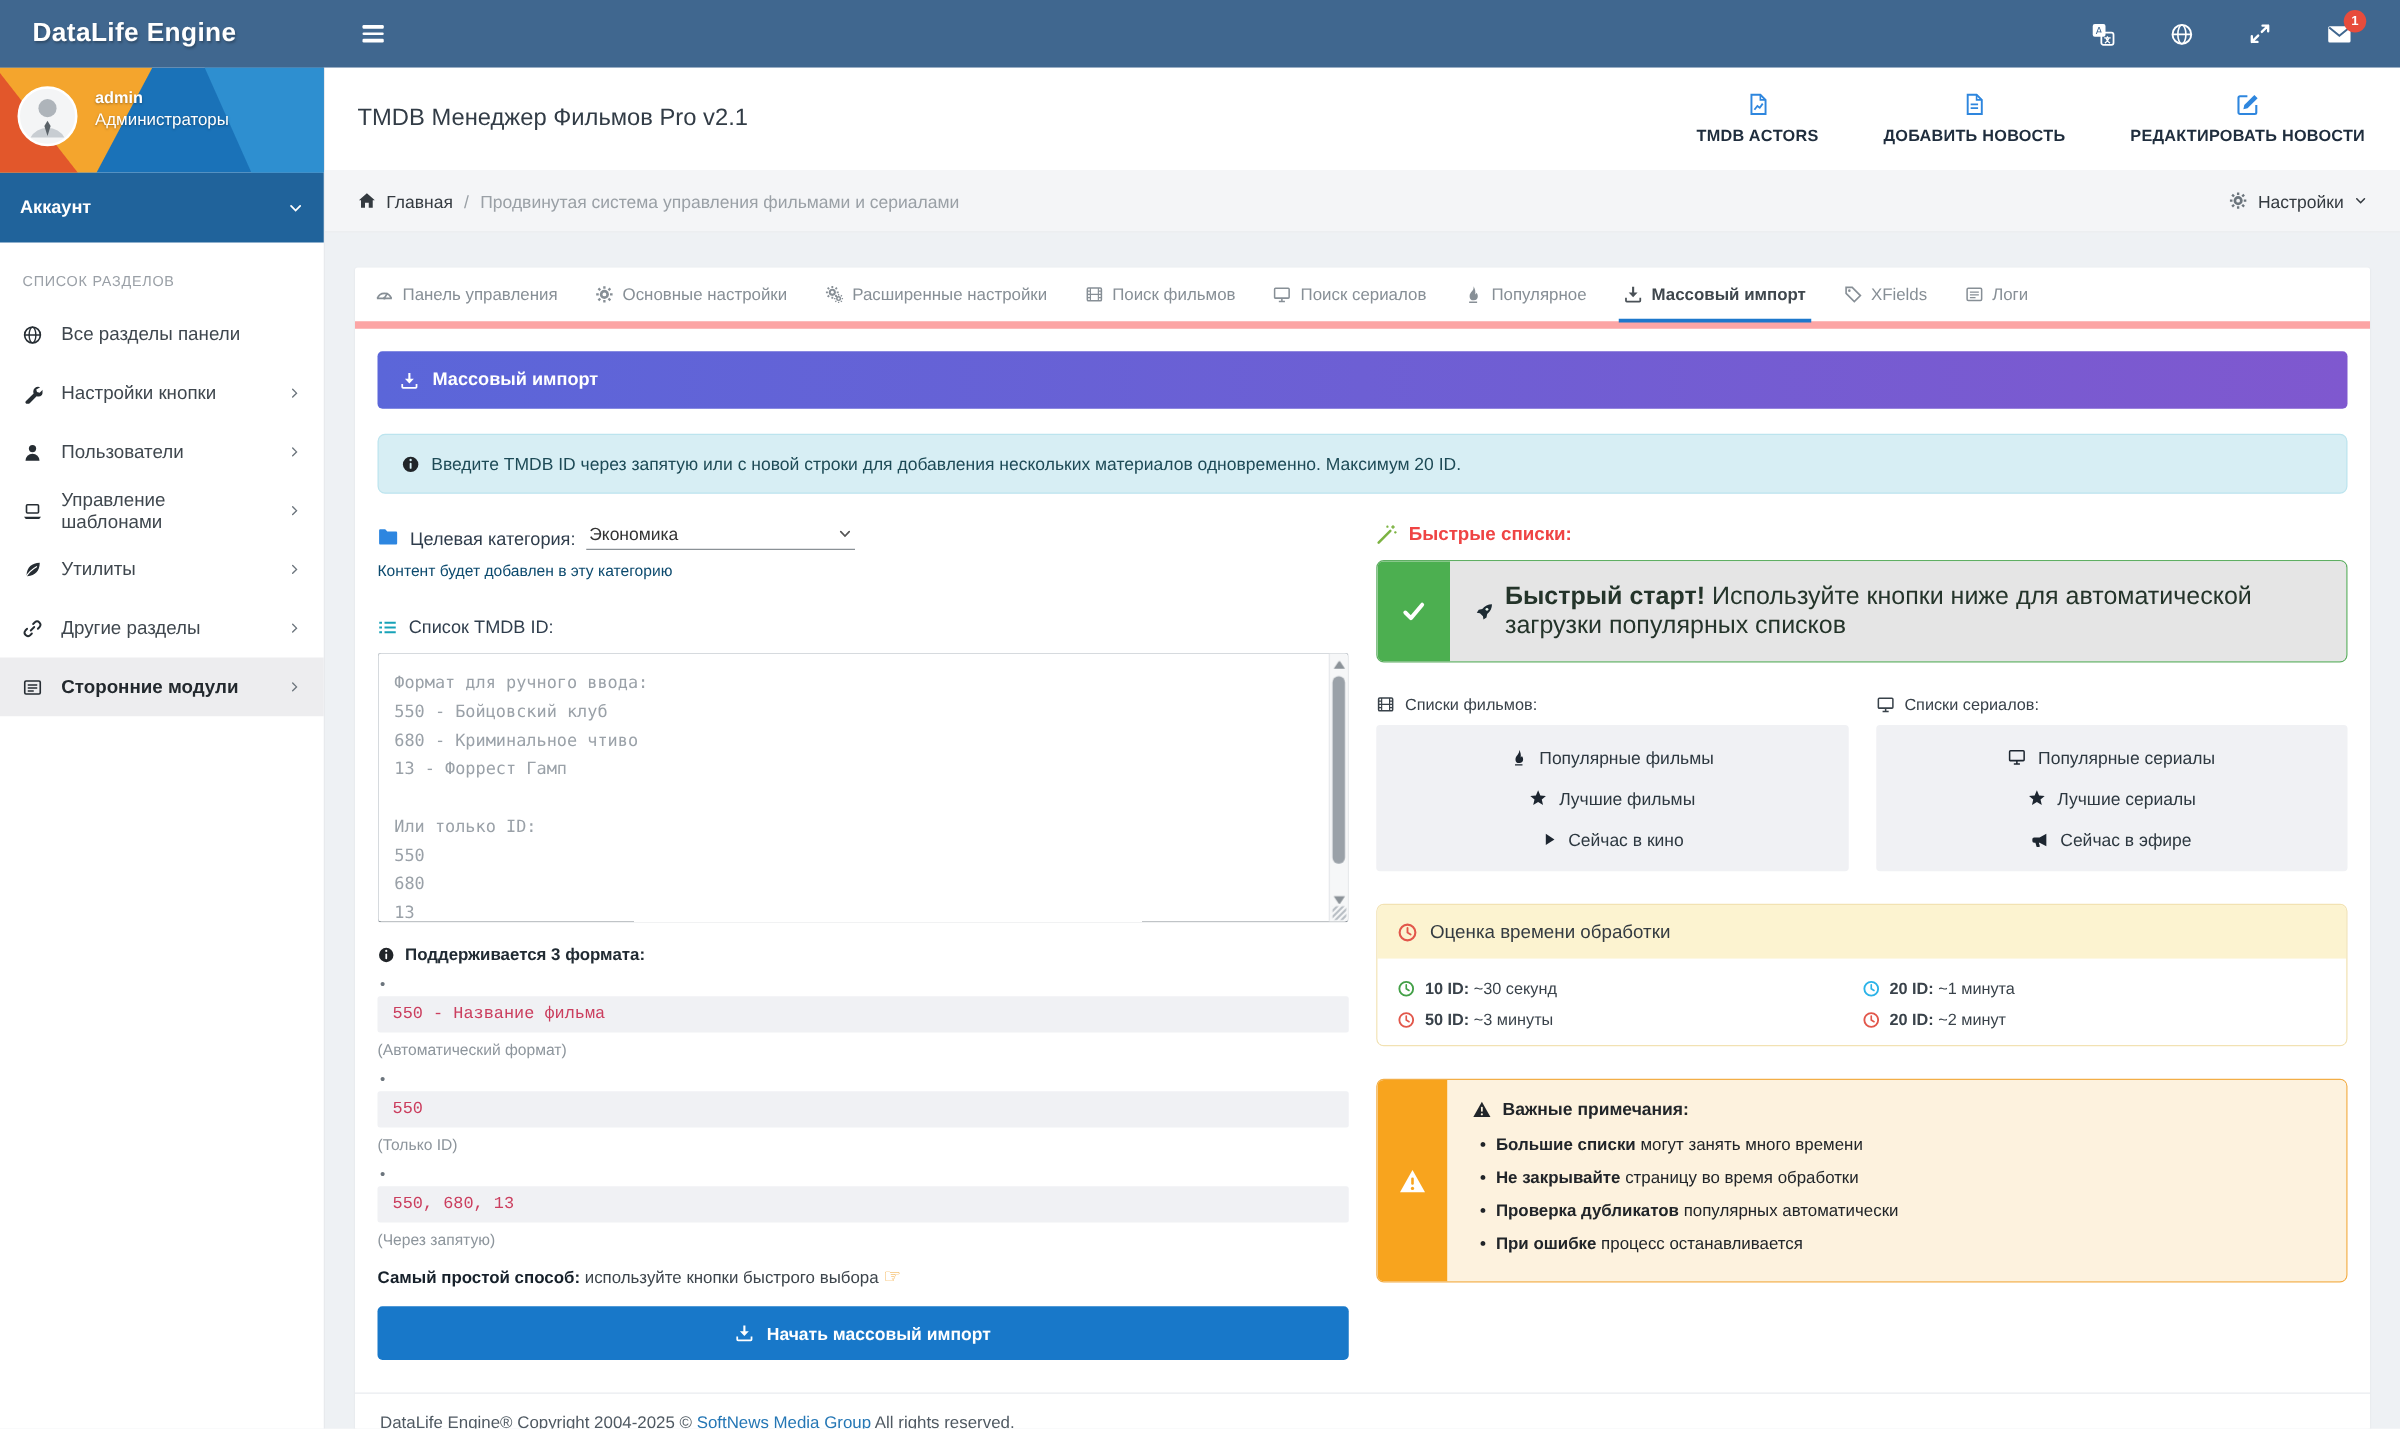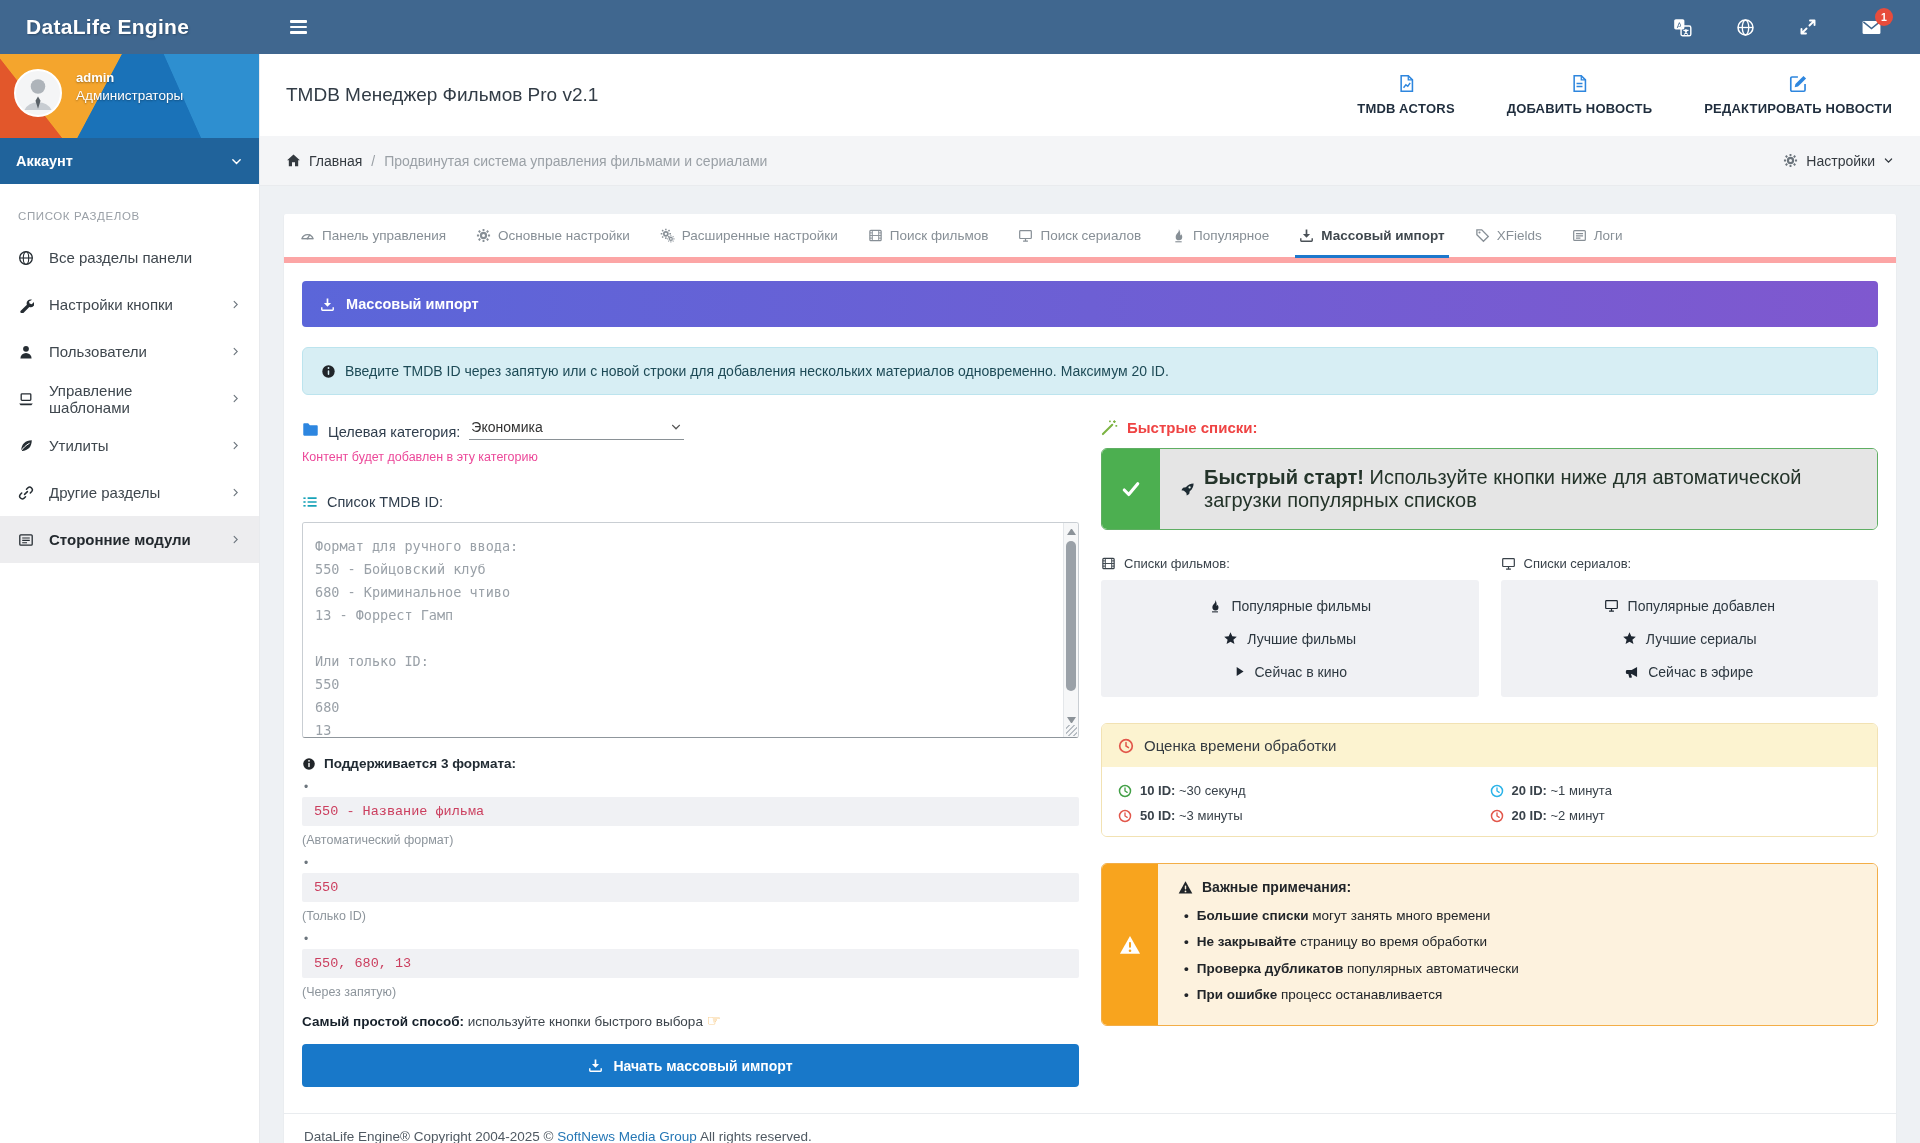--- a/index.html
+++ b/index.html
@@ -24,21 +24,21 @@
   
   .user-card{height:84px;position:relative;overflow:hidden;background:
     linear-gradient(52deg,#e2572b 19%,transparent 19.3%),
     linear-gradient(118deg,#f4a52d 40%,transparent 40.3%),
     linear-gradient(246deg,#2e8fd0 32%,transparent 32.3%),
     #1a72b8}
   .avatar{position:absolute;left:14px;top:15px;width:48px;height:48px;border-radius:50%;background:#f4f5f6;border:2px solid #fff;display:flex;align-items:center;justify-content:center;overflow:hidden}
   .user-meta{position:absolute;left:76px;top:16px;color:#fff;text-shadow:0 1px 2px rgba(0,0,0,.35)}
   .user-name{font-size:13px;font-weight:bold}
   .user-role{font-size:13.5px;margin-top:3px}
-  .account-bar{height:46px;background:#20639b;color:#fff;display:flex;align-items:center;padding:0 16px;font-size:14.5px;font-weight:600;cursor:pointer}
+  .account-bar{height:56px;background:#20639b;color:#fff;display:flex;align-items:center;padding:0 16px;font-size:14.5px;font-weight:600;cursor:pointer}
   .account-bar .ic{margin-left:auto;color:#fff}
   .section-label{padding:26px 18px 12px;font-size:11.5px;letter-spacing:.6px;color:#9aa0a7}
   .nav-item{height:47px;padding:0 18px;display:flex;align-items:center;gap:15px;font-size:15px;color:#3f474e;cursor:pointer}
   .nav-item .mi{color:#262d33}
   .nav-item .chev{margin-left:auto;color:#6c757d}
   .nav-item.active{background:#ededef;font-weight:600;color:#23292e}
 
   
   .page-header{height:82px;background:#fff;display:flex;align-items:center;justify-content:space-between;padding:0 28px 0 26px}
   .page-title{font-size:19px;color:#323c46}
@@ -73,21 +73,21 @@
   .cols{display:flex;gap:22px;margin-top:24px}
   .col{flex:1;min-width:0}
 
   
   .cat-row{display:flex;align-items:flex-end;gap:9px}
   .cat-row .folder{color:#2d86e0;margin-bottom:2px}
   .cat-label{font-size:14.5px;color:#2f3d4c;white-space:nowrap}
   .select{width:215px;border-bottom:1px solid #8a9196;display:flex;align-items:center;padding:0 2px 4px;cursor:pointer}
   .select span{font-size:14px;color:#333}
   .select .ic{margin-left:auto;color:#555}
-  .help-text{font-size:12.5px;color:#ec4899;margin-top:10px}
+  .help-text{font-size:12.5px;color:#0c4a6e;margin-top:10px}
   .list-label{margin-top:30px;display:flex;align-items:center;gap:9px;font-size:14.5px;color:#2f3d4c}
   .list-label .ic{color:#17a2b8}
   .ta-wrap{position:relative;margin-top:12px}
   textarea{width:100%;height:216px;resize:none;border:1px solid #c9ced3;border-bottom-color:#8f969c;border-radius:3px;padding:12px 28px 12px 12px;font-family:"DejaVu Sans Mono","Liberation Mono",monospace;font-size:13.5px;line-height:1.7;color:#6c757d;outline:none;display:block}
   textarea::placeholder{color:#9aa1a8;opacity:1}
   .sb{position:absolute;top:1px;bottom:1px;right:1px;width:15px;background:#f6f7f8;border-left:1px solid #e4e7ea;border-radius:0 3px 3px 0}
   .sb .up,.sb .dn{position:absolute;left:0;right:0;height:0;border-left:4.5px solid transparent;border-right:4.5px solid transparent;margin:0 2.5px}
   .sb .up{top:6px;border-bottom:6px solid #8b9298}
   .sb .dn{bottom:14px;border-top:6px solid #8b9298}
   .sb .thumb{position:absolute;left:2px;right:2px;top:18px;height:150px;background:#9aa1a8;border-radius:5px}
@@ -658,21 +658,21 @@
                     <svg class="ic" width="15" height="15">
                         <use href="#i-monitor"></use>
                       </svg>
                     <span>Списки сериалов:</span>
                   </div>
                   <div class="list-panel">
                     <div class="list-btn">
                         <svg class="ic" width="15" height="15">
                           <use href="#i-monitor"></use>
                         </svg>
-                        <span>Популярные добавлен</span>
+                        <span>Популярные сериалы</span>
                       </div>
                     <div class="list-btn">
                         <svg class="ic" width="15" height="15">
                           <use href="#i-star"></use>
                         </svg>
                         <span>Лучшие сериалы</span>
                       </div>
                     <div class="list-btn">
                         <svg class="ic" width="14" height="14">
                           <use href="#i-megaphone"></use>

